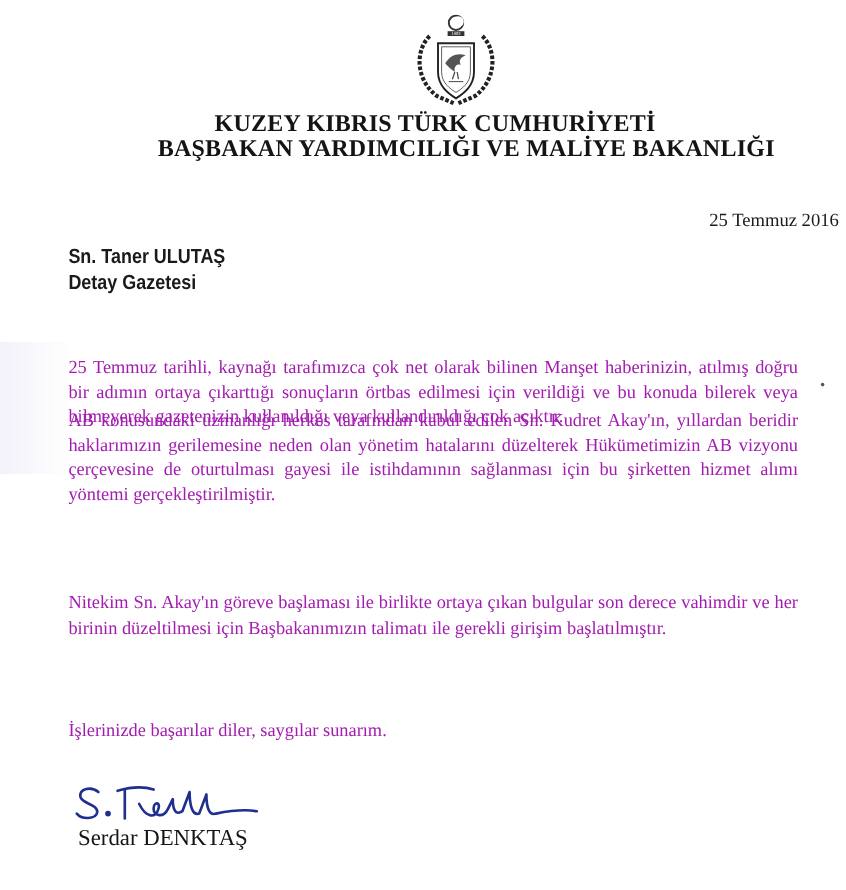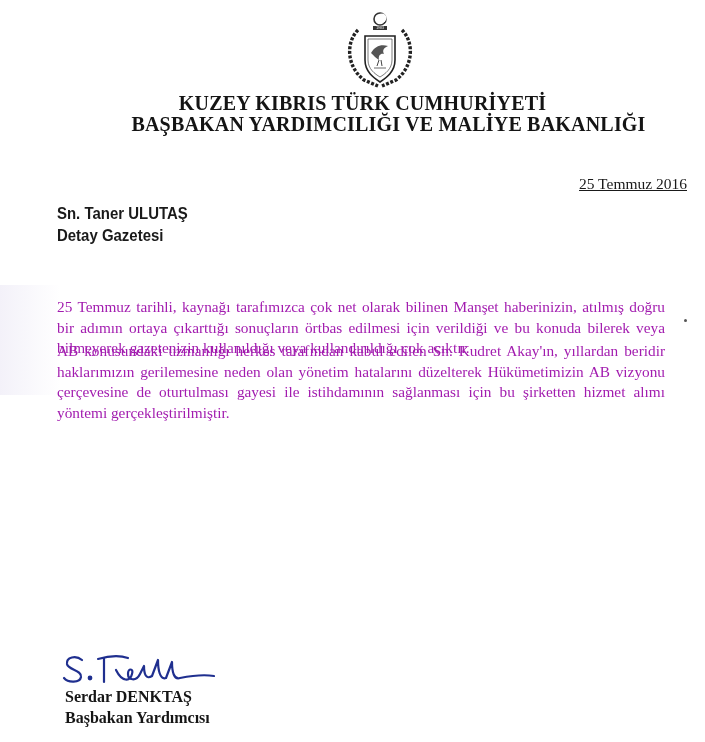--- a/index.html
+++ b/index.html
@@ -14,42 +14,42 @@
     .crest {
       position: absolute; left: 338px; top: 8px; width: 84px; height: 84px;
     }
     .header {
       position: absolute; left: 0; width: 705px; text-align: center;
       font-weight: bold; color: #141414;
     }
     .header.l1 { top: 92px; left: 10px; font-size: 20px; letter-spacing: 0.2px; }
     .header.l2 { top: 113px; left: 36px; font-size: 20px; letter-spacing: 0.2px; }
     .date {
-      position: absolute; right: 18px; top: 175px; font-size: 15.5px; text-decoration: underline;
+      position: absolute; right: 6px; top: 175px; font-size: 15.5px;
     }
     .recipient {
       position: absolute; left: 57px; top: 203px; font-weight: bold; font-size: 17px; line-height: 22px;
       font-family: "Liberation Sans Narrow", "Liberation Sans", sans-serif;
       transform: scaleX(0.88); transform-origin: left;
     }
     .body-text {
       position: absolute; left: 57px; width: 608px; font-size: 15.3px; line-height: 20.5px;
       text-align: justify; color: #a21caf;
     }
     .p1 { top: 297px; }
     .p2 { top: 341px; }
     .p3 { top: 451px; }
     .p4 { top: 493px; }
     .p5 { top: 536px; }
     .p6 { top: 599px; }
     .signature {
       position: absolute; left: 62px; top: 652px; width: 165px; height: 36px;
     }
     .signer {
-      position: absolute; left: 65px; font-weight: bold; font-size: 16px;
+      position: absolute; left: 65px; font-weight: normal; font-size: 19px;
       color: #151515;
     }
     .signer.name { top: 688px; }
     .signer.title { top: 709px; }
     .speck { position: absolute; left: 684px; top: 319px; width: 3px; height: 3px; background: #555; border-radius: 50%; }
     .smudge {
       position: absolute; left: 0; top: 285px; width: 60px; height: 110px;
       background: linear-gradient(90deg, rgba(235,232,245,0.6), rgba(255,255,255,0));
     }
   </style>
@@ -84,32 +84,33 @@
 
   <div class="date">25 Temmuz 2016</div>
 
   <div class="recipient">
     <div>Sn. Taner ULUTAŞ</div>
     <div>Detay Gazetesi</div>
   </div>
 
   <div class="body-text p1">25 Temmuz tarihli, kaynağı tarafımızca çok net olarak bilinen Manşet haberinizin, atılmış doğru bir adımın ortaya çıkarttığı sonuçların örtbas edilmesi için verildiği ve bu konuda bilerek veya bilmeyerek gazetenizin kullanıldığı veya kullandırıldığı çok açıktır.</div>
   <div class="body-text p2">AB konusundaki uzmanlığı herkes tarafından kabul edilen Sn. Kudret Akay'ın, yıllardan beridir haklarımızın gerilemesine neden olan yönetim hatalarını düzelterek Hükümetimizin AB vizyonu çerçevesine de oturtulması gayesi ile istihdamının  sağlanması için bu şirketten hizmet alımı yöntemi gerçekleştirilmiştir.</div>
+  <div class="body-text p4">Nitekim Sn. Akay'ın göreve başlaması ile birlikte ortaya çıkan bulgular son derece vahimdir ve her birinin düzeltilmesi için Başbakanımızın talimatı ile gerekli girişim başlatılmıştır.</div>
+  <div class="body-text p6">İşlerinizde başarılar diler, saygılar sunarım.</div>
 
   <div class="speck"></div>
 
   <svg class="signature" viewBox="0 0 165 36">
     <g fill="none" stroke="#1f2f8f" stroke-width="2.2" stroke-linecap="round" stroke-linejoin="round">
 
       <path d="M20 8 C 14 3, 4 5, 5 12 C 6 18, 20 18, 19 25 C 18 31, 6 31, 2 26"></path>
 
       <circle cx="28" cy="26" r="1.3" fill="#1f2f8f"></circle>
 
       <path d="M42 6 L 42 30"></path>
       <path d="M36 7 C 50 3, 60 4, 66 6"></path>
 
       <path d="M54 18 C 60 30, 68 30, 70 22 C 72 16, 66 16, 66 22 C 66 28, 74 30, 78 22 L 82 14 C 82 22, 84 28, 90 24 L 96 8 C 96 18, 98 28, 104 26 L 110 10 C 110 20, 112 28, 118 26 C 128 24, 140 22, 152 24"></path>
     </g>
   </svg>
 
   <div class="signer name">Serdar DENKTAŞ</div>
-  <div class="signer title">Başbakan Yardımcısı</div>
 </div>
 
 </body></html>

